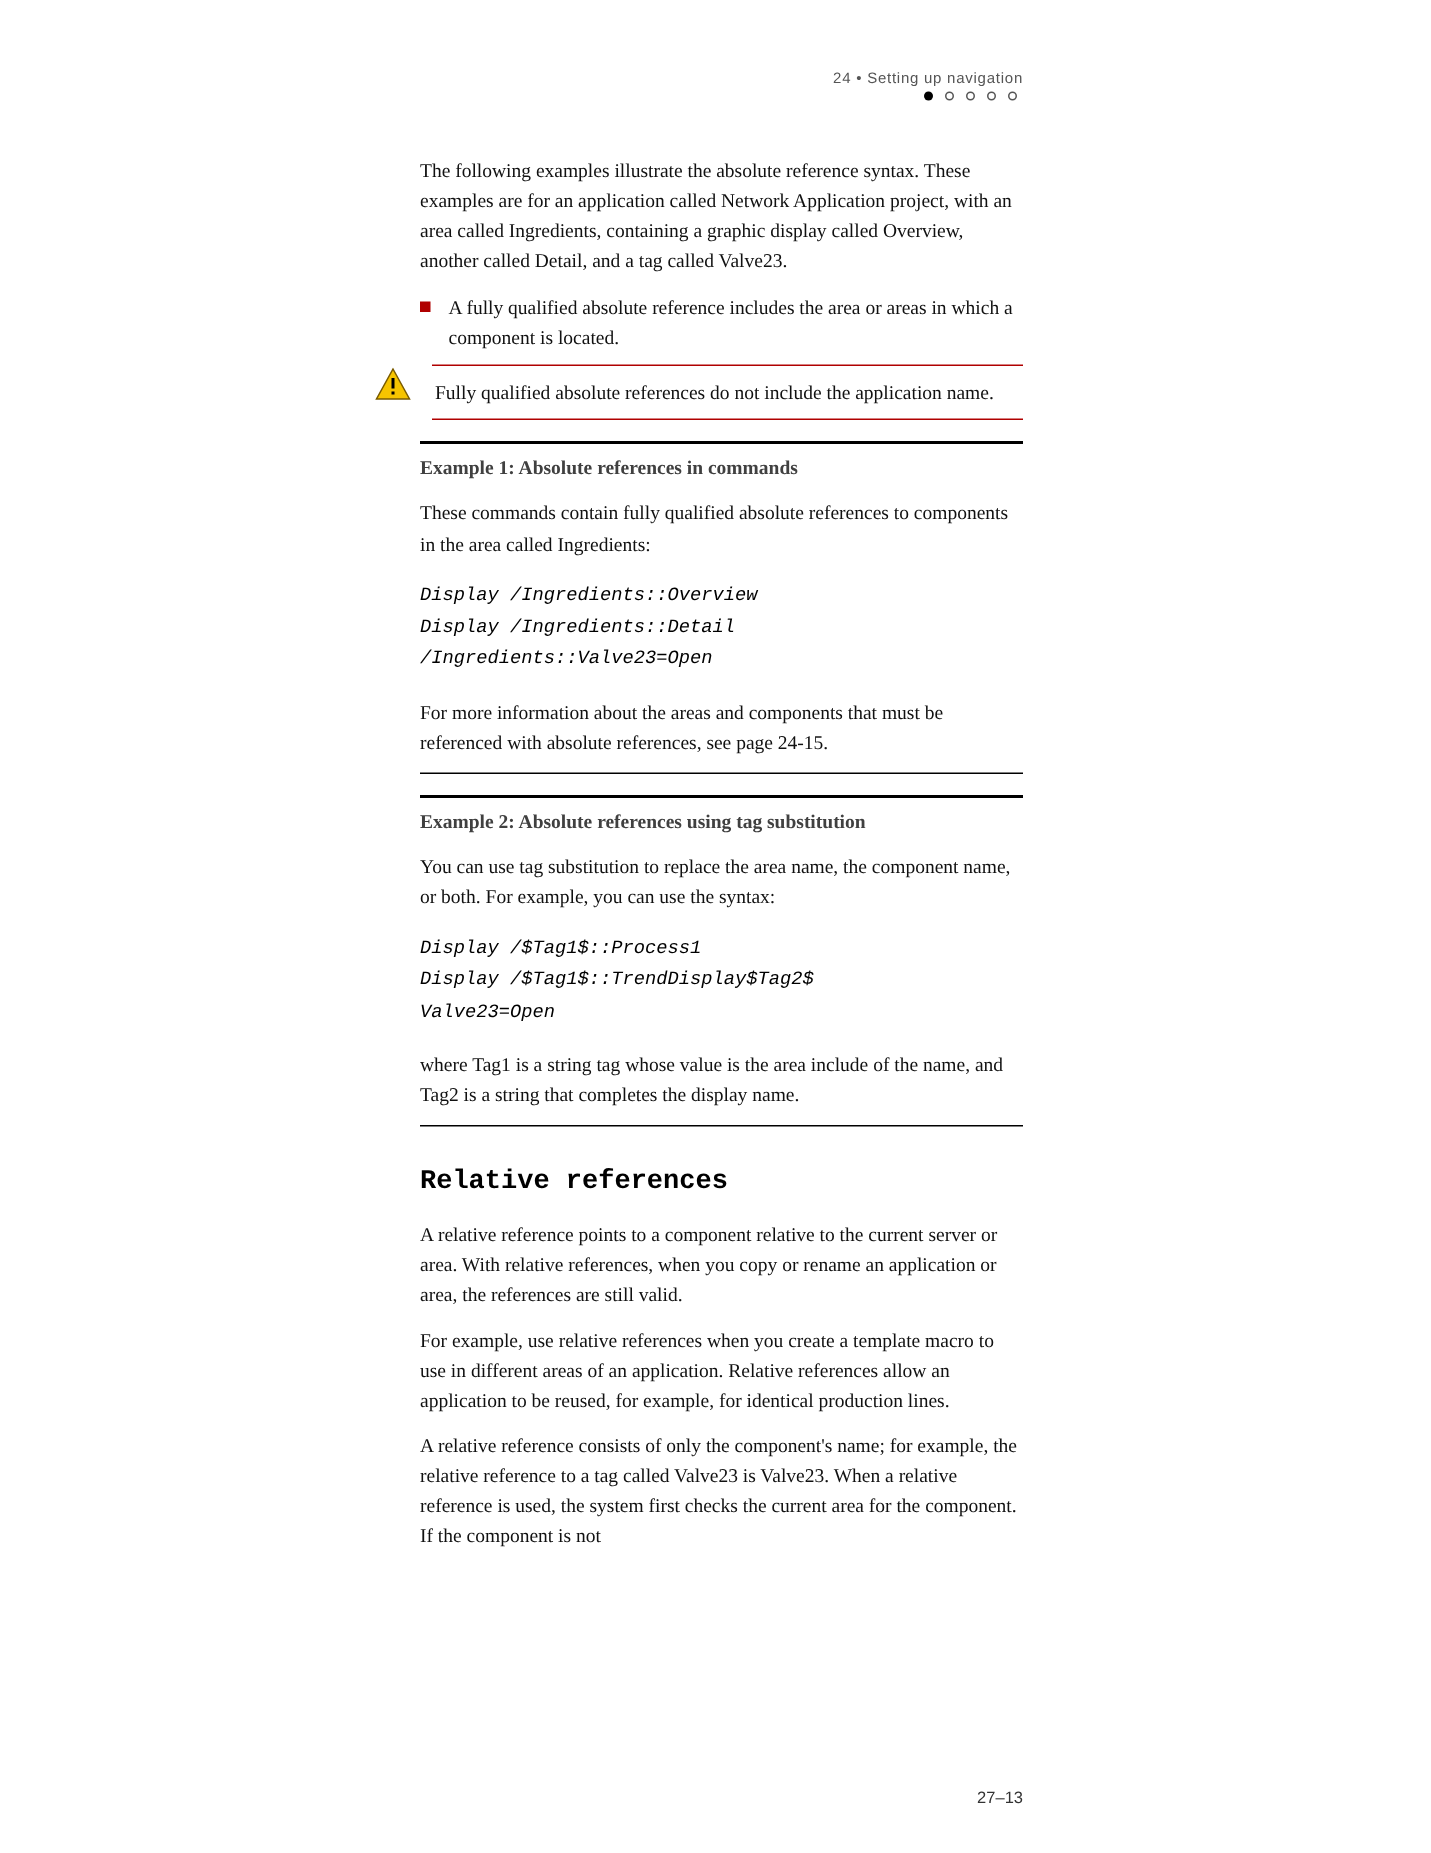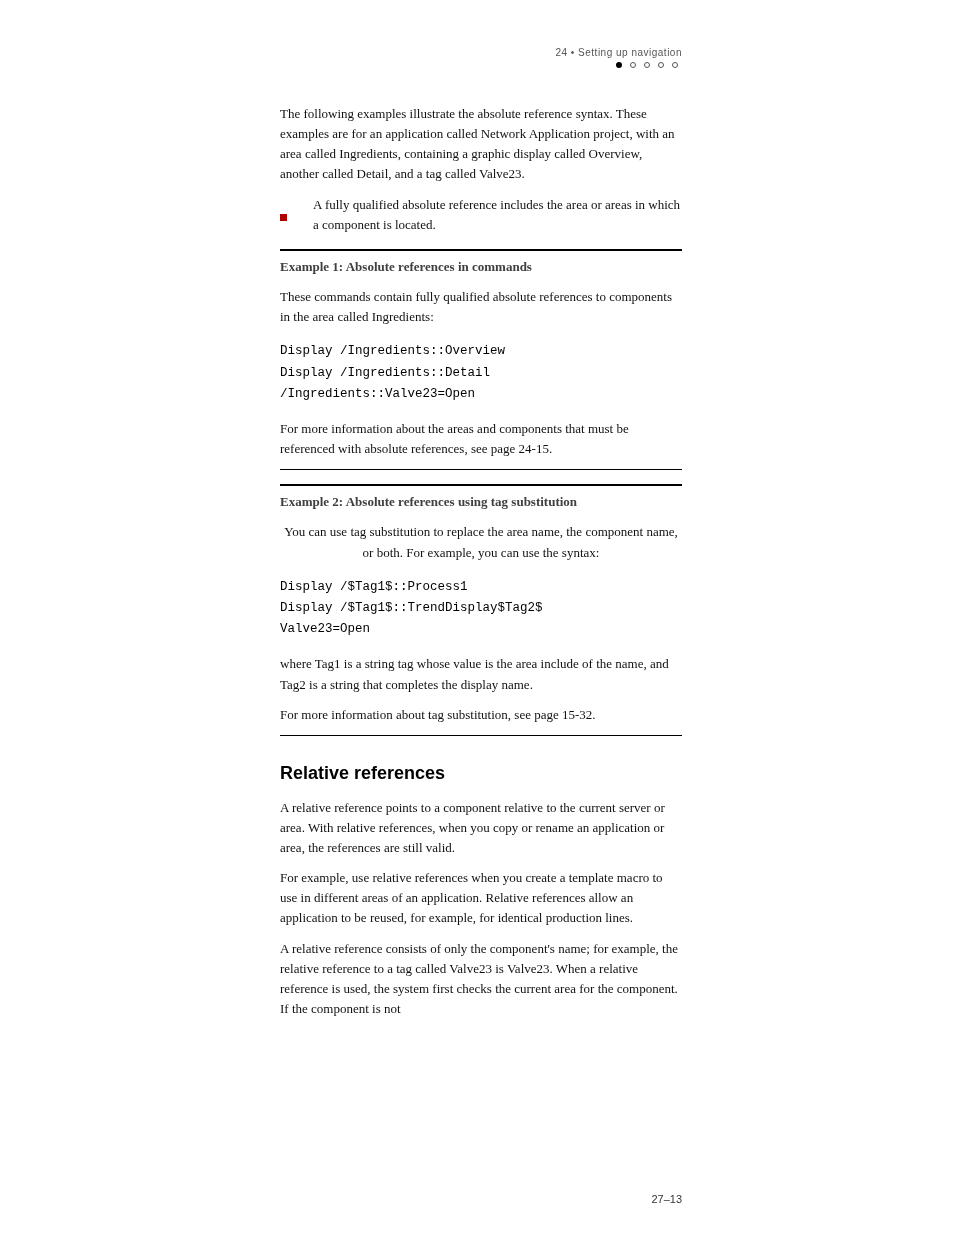--- a/index.html
+++ b/index.html
@@ -27,21 +27,21 @@
     letter-spacing: .5px;
     text-align: right;
     line-height: 1.3;
   }
   .dot-filled { display:inline-block; width:6px; height:6px; background:#000; border-radius:50%; vertical-align:middle; margin:0 4px 2px 4px; }
   .dot-open { display:inline-block; width:6px; height:6px; border:1px solid #555; border-radius:50%; box-sizing:border-box; vertical-align:middle; margin:0 4px 2px 4px; }
 
   .body-text { font-size: 13px; line-height: 1.55; color: #111; margin-top: 32px; }
   p { margin: 0 0 10px 0; }
 
-  .bullet-row { display:flex; align-items:center; gap:26px; margin: 6px 0 8px 0; }
+  .bullet-row { display:flex; align-items:flex-start; gap:12px; margin: 6px 0 8px 0; }
   .sq-bullet { width:7px; height:7px; background:#b00000; margin-top:6px; flex:0 0 auto; }
   .bullet-text { flex:1; font-size:13px; line-height:1.55; }
 
   .warn-row { display:flex; align-items:flex-start; gap:14px; margin: 8px 0 4px -30px; }
   .warn-icon { width:24px; height:22px; flex:0 0 auto; margin-top:2px; }
   .warn-box {
     flex:1;
     border-top: 1.2px solid #b00000;
     border-bottom: 1.2px solid #b00000;
     padding: 8px 2px;
@@ -58,25 +58,26 @@
   }
   .example-heading b { font-weight: bold; }
 
   .code {
     font-family: "Courier New", Courier, monospace;
     font-size: 12.5px;
     white-space: pre;
     line-height: 1.7;
     margin: 14px 0 14px 0;
     color:#000;
+    font-style:italic;
   }
   .rule-thin { border-top:1px solid #000; margin: 10px 0 6px 0; }
 
   .h2 {
-    font-family: Liberation Sans, sans-serif;
+    font-family: Liberation Mono, monospace;
     font-size: 18px;
     font-weight: bold;
     margin: 24px 0 10px 0;
     color:#000;
   }
 
   .footer {
     position:absolute;
     bottom: 30px;
     right: 150px;
@@ -95,47 +96,54 @@
   </div>
 
   <div class="body-text">
     <p>The following examples illustrate the absolute reference syntax. These examples are for an application called Network Application project, with an area called Ingredients, containing a graphic display called Overview, another called Detail, and a tag called Valve23.</p>
 
     <div class="bullet-row">
       <div class="sq-bullet"></div>
       <div class="bullet-text">A fully qualified absolute reference includes the area or areas in which a component is located.</div>
     </div>
 
+    <div class="warn-row">
+      <svg class="warn-icon" viewBox="0 0 24 22">
+        <polygon points="12,1 23,21 1,21" fill="#f6c400" stroke="#7a5b00" stroke-width="1"></polygon>
+        <rect x="11" y="7" width="2" height="7" fill="#000"></rect>
+        <rect x="11" y="16" width="2" height="2" fill="#000"></rect>
+      </svg>
+      <div class="warn-box">Fully qualified absolute references do not include the application name.</div>
+    </div>
 
     <div class="example-heading">
       <b>Example 1: Absolute references in commands</b>
     </div>
 
     <p style="margin-top:10px;">These commands contain fully qualified absolute references to components in the area called Ingredients:</p>
 
     <div class="code">Display /Ingredients::Overview
 Display /Ingredients::Detail
 /Ingredients::Valve23=Open</div>
 
     <p>For more information about the areas and components that must be referenced with absolute references, see page 24-15.</p>
 
     <div class="rule-thin"></div>
 
     <div class="example-heading">
       <b>Example 2: Absolute references using tag substitution</b>
     </div>
 
-    <p style="margin-top:10px;text-align:center;">You can use tag substitution to replace the area name, the component name, or both. For example, you can use the syntax:</p>
+    <p style="margin-top:10px;">You can use tag substitution to replace the area name, the component name, or both. For example, you can use the syntax:</p>
 
     <div class="code">Display /$Tag1$::Process1
 Display /$Tag1$::TrendDisplay$Tag2$
 Valve23=Open</div>
 
     <p>where Tag1 is a string tag whose value is the area include of the name, and Tag2 is a string that completes the display name.</p>
-    <p>For more information about tag substitution, see page 15-32.</p>
 
     <div class="rule-thin"></div>
 
     <div class="h2">Relative references</div>
 
     <p>A relative reference points to a component relative to the current server or area. With relative references, when you copy or rename an application or area, the references are still valid.</p>
     <p>For example, use relative references when you create a template macro to use in different areas of an application. Relative references allow an application to be reused, for example, for identical production lines.</p>
     <p>A relative reference consists of only the component's name; for example, the relative reference to a tag called Valve23 is Valve23. When a relative reference is used, the system first checks the current area for the component. If the component is not</p>
   </div>
 

